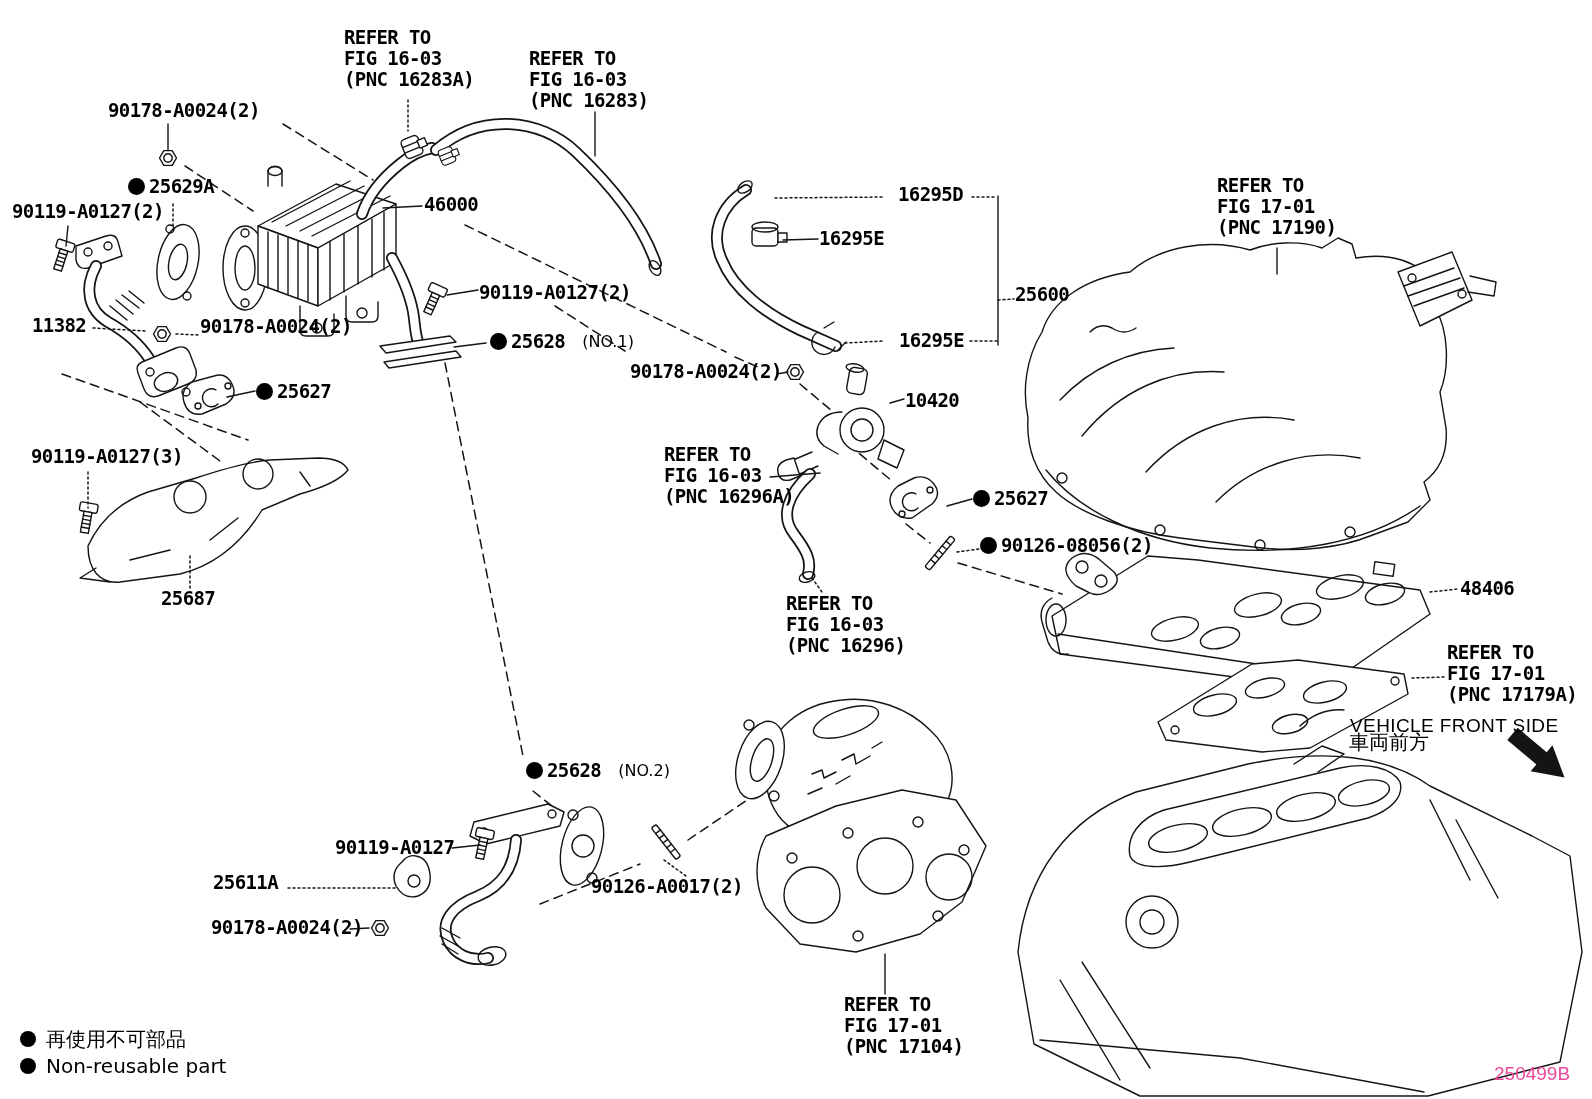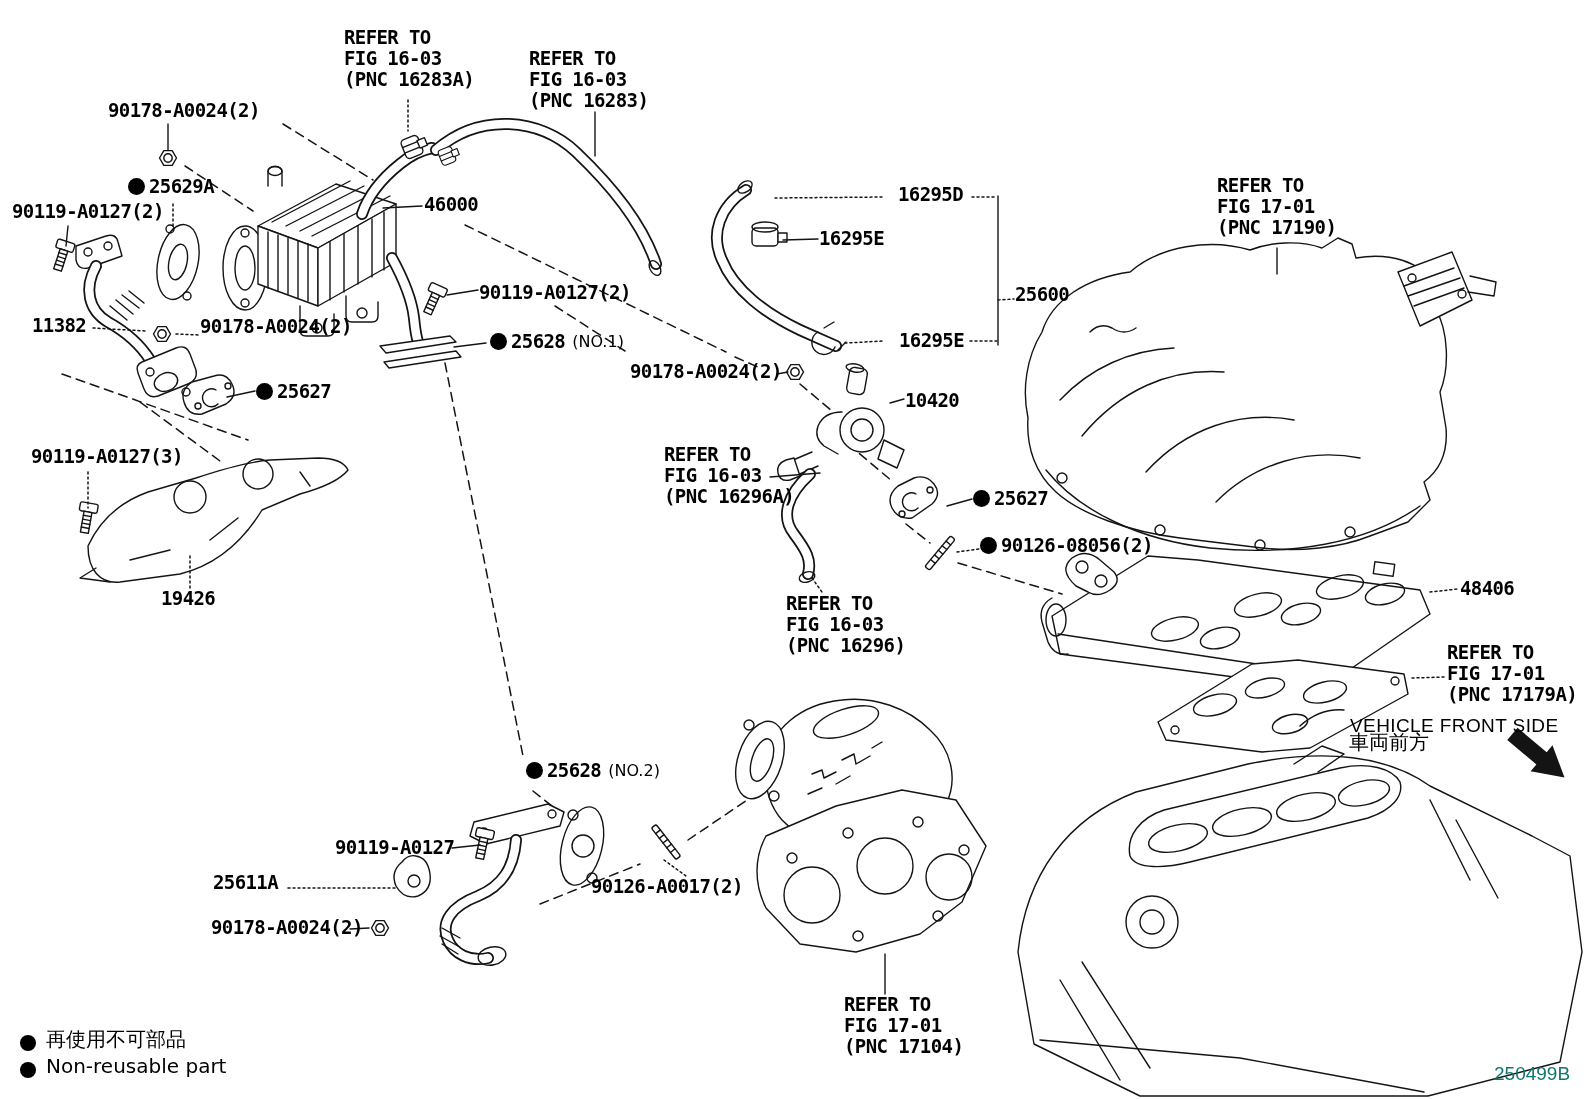--- a/index.html
+++ b/index.html
@@ -12,29 +12,29 @@
   #art .tubeI{stroke:#fff;stroke-width:8.5;}
   #art .dash{stroke-dasharray:9 6;stroke-width:1.5;}
   #art .dot{stroke-dasharray:2 3;stroke-width:1.5;}
   #art .fw{fill:#fff;}
   #art .fb{fill:#141414;stroke:none;}
   .lbl{position:absolute;font:700 19px/21px "DejaVu Sans Mono",monospace;
        letter-spacing:-0.6px;white-space:pre-line;}
   .lblrow{position:absolute;display:flex;align-items:center;gap:4px;
           font:700 19px/21px "DejaVu Sans Mono",monospace;letter-spacing:-0.6px;}
   .ndot{display:inline-block;width:17px;height:17px;border-radius:50%;background:#000;flex:0 0 auto;}
-  .suffix{font:400 16px "DejaVu Sans",sans-serif;letter-spacing:0;margin-left:3px;}
+  .suffix{font:400 16px "DejaVu Sans",sans-serif;letter-spacing:0;margin-left:13px;}
   .ref{position:absolute;font:700 19px/21px "DejaVu Sans Mono",monospace;
        letter-spacing:-0.6px;white-space:pre-line;}
-  .legend-row{position:absolute;display:flex;align-items:flex-end;gap:10px;
+  .legend-row{position:absolute;display:flex;align-items:center;gap:10px;
               font:400 20px/24px "DejaVu Sans",sans-serif;}
   .legend-row .ndot{width:16px;height:16px;}
   .dir-jp{position:absolute;font:500 20px/22px "DejaVu Sans",sans-serif;text-align:center;}
   .dir-en{position:absolute;font:400 19px/21px "Liberation Sans",sans-serif;letter-spacing:0.4px;}
-  .code{position:absolute;font:400 19px/21px "Liberation Sans",sans-serif;color:#0f766e;}
+  .code{position:absolute;font:400 19px/21px "Liberation Sans",sans-serif;color:#ec4899;}
 </style>
 </head>
 <body>
 
 <div id="stage">
 
 <svg id="art" width="1592" height="1099" viewBox="0 0 1592 1099">
   <defs>
     <g id="bolt">
       <rect class="fw" x="-9" y="-9" width="18" height="9" rx="2"></rect>
@@ -374,21 +374,21 @@
   <span class="ndot"></span>
   <span>25627</span>
 </div>
 
 <div class="lblrow" style="left:980px;top:535px">
   <span class="ndot"></span>
   <span>90126-08056(2)</span>
 </div>
 
 <div class="lbl" style="left:1460px;top:578px">48406</div>
-<div class="lbl" style="left:161px;top:588px">19426</div>
+<div class="lbl" style="left:161px;top:588px">25687</div>
 
 <div class="ref" style="left:786px;top:593px">REFER TO
 FIG 16-03
 (PNC 16296)</div>
 <div class="ref" style="left:1447px;top:642px">REFER TO
 FIG 17-01
 (PNC 17179A)</div>
 
 <div class="dir-jp" style="left:1349px;top:731px">車両前方</div>
 <div class="dir-en" style="left:1350px;top:715px">VEHICLE FRONT SIDE</div>

